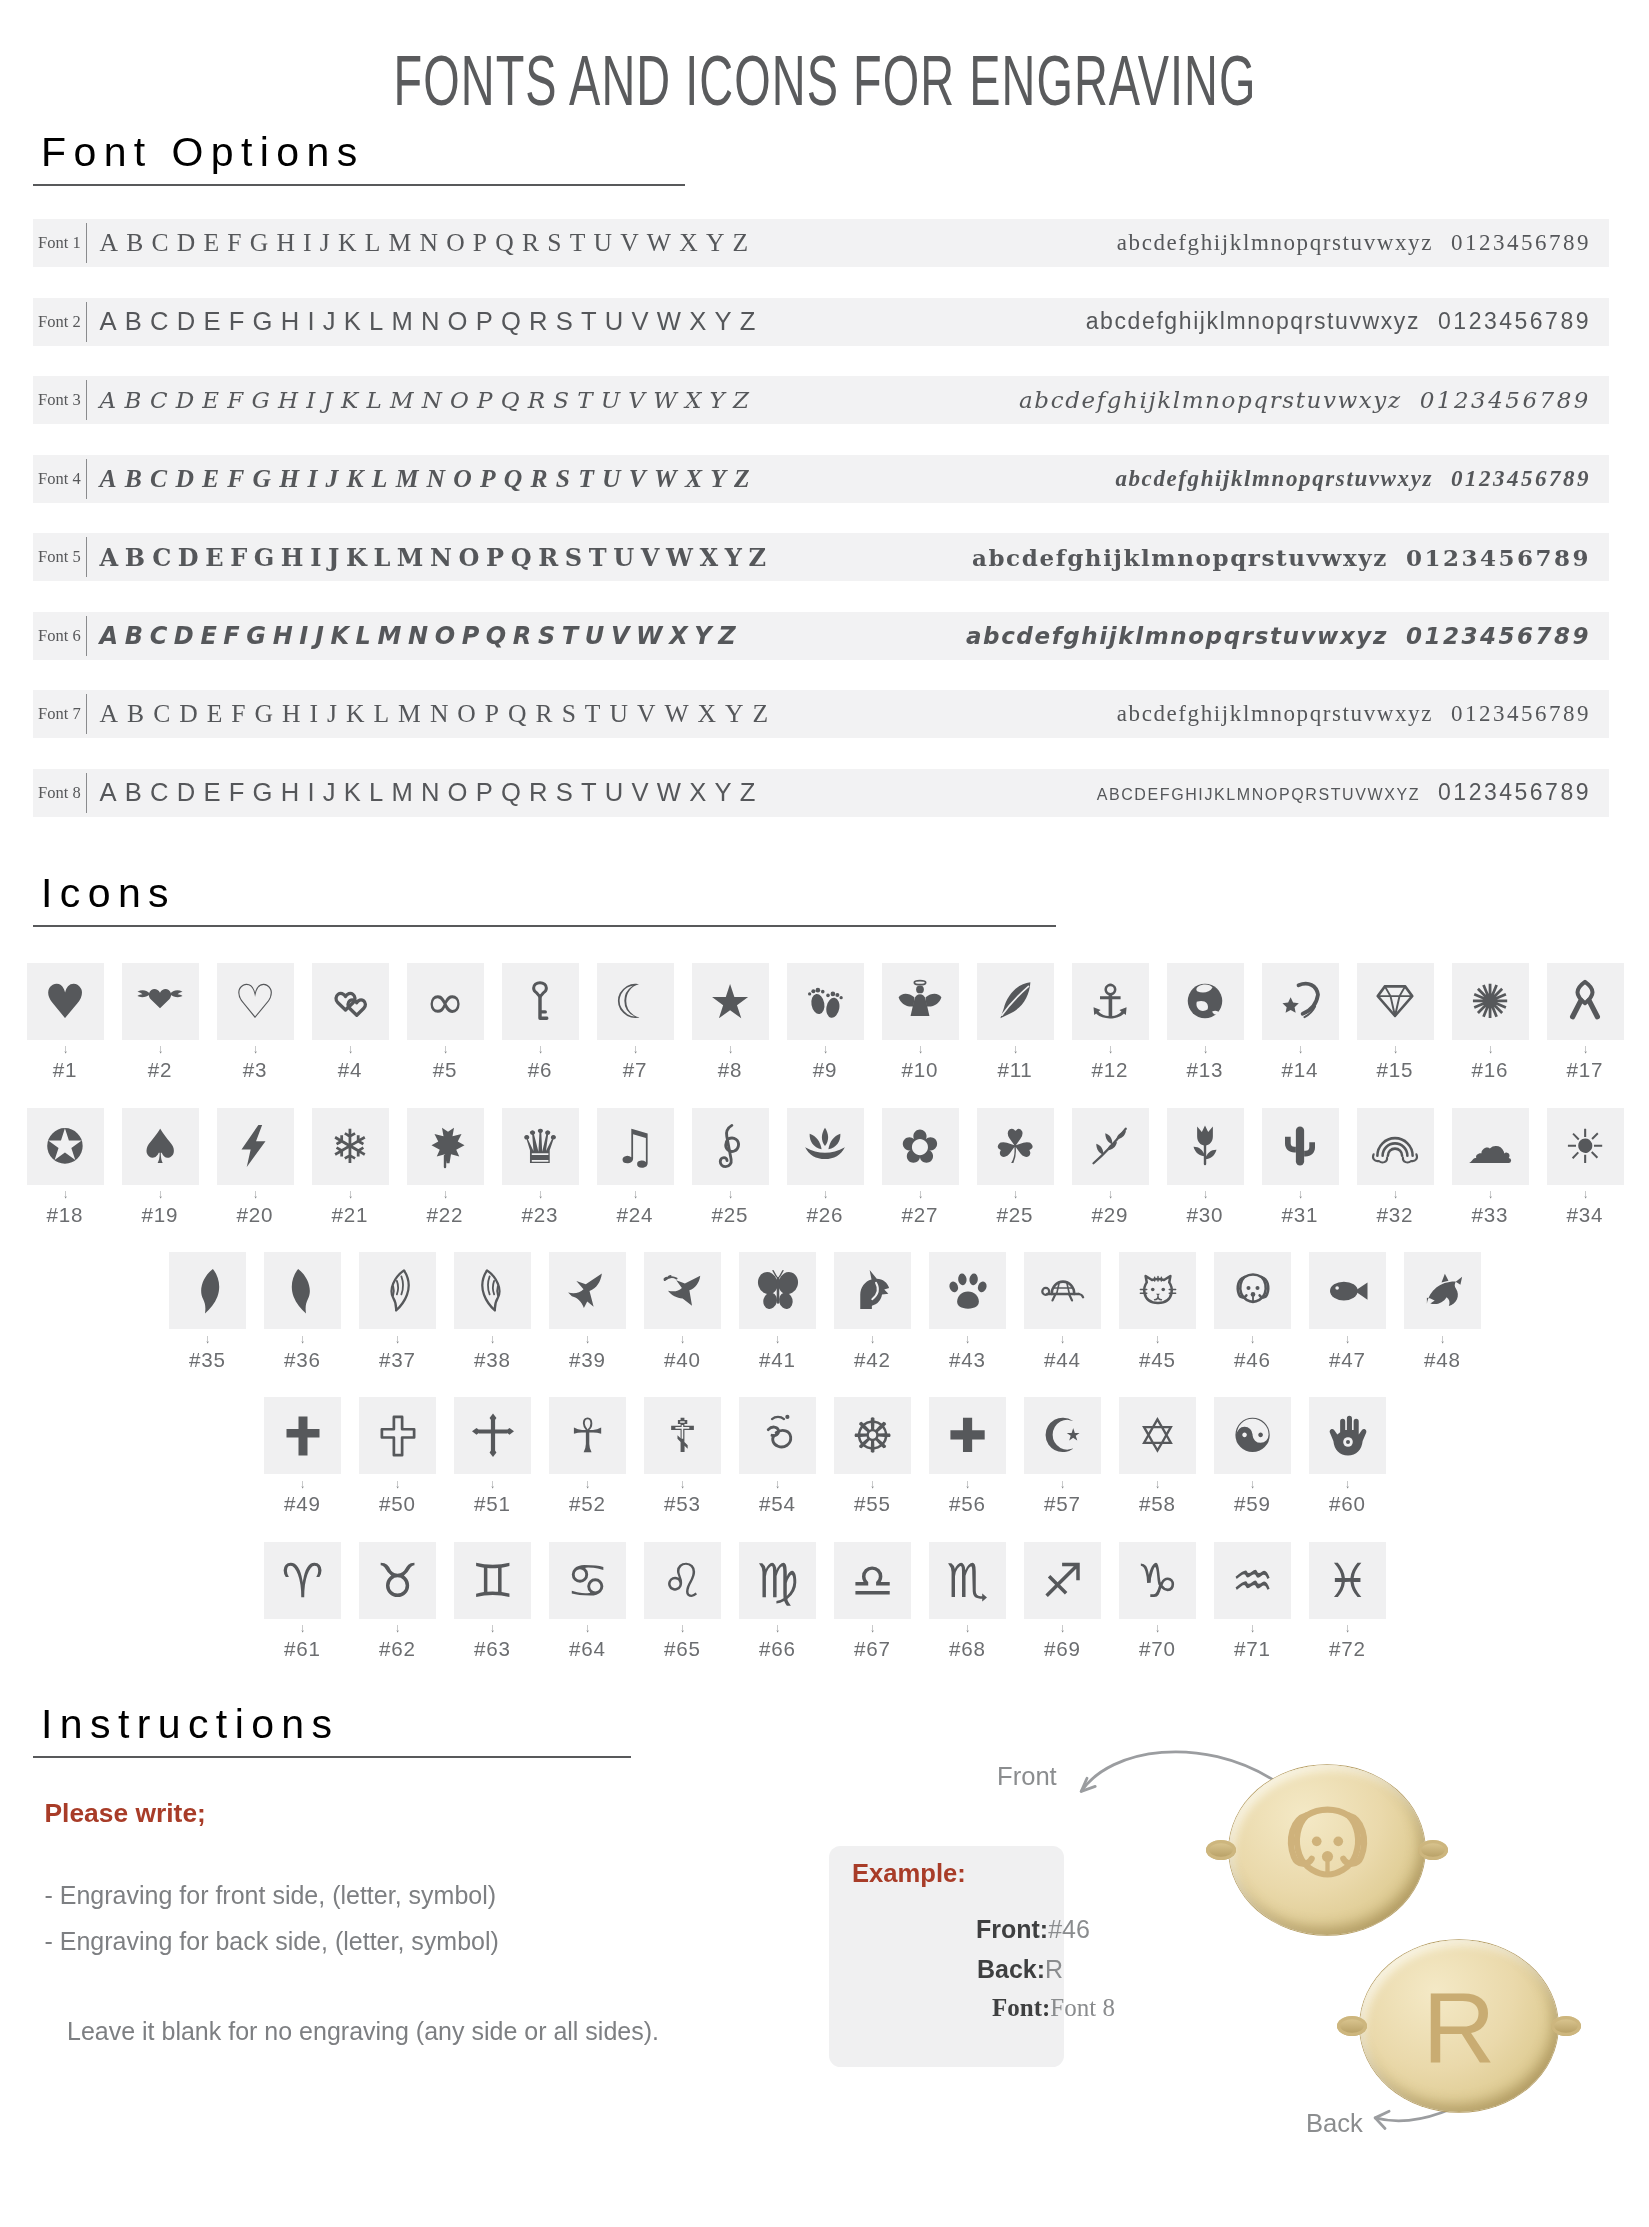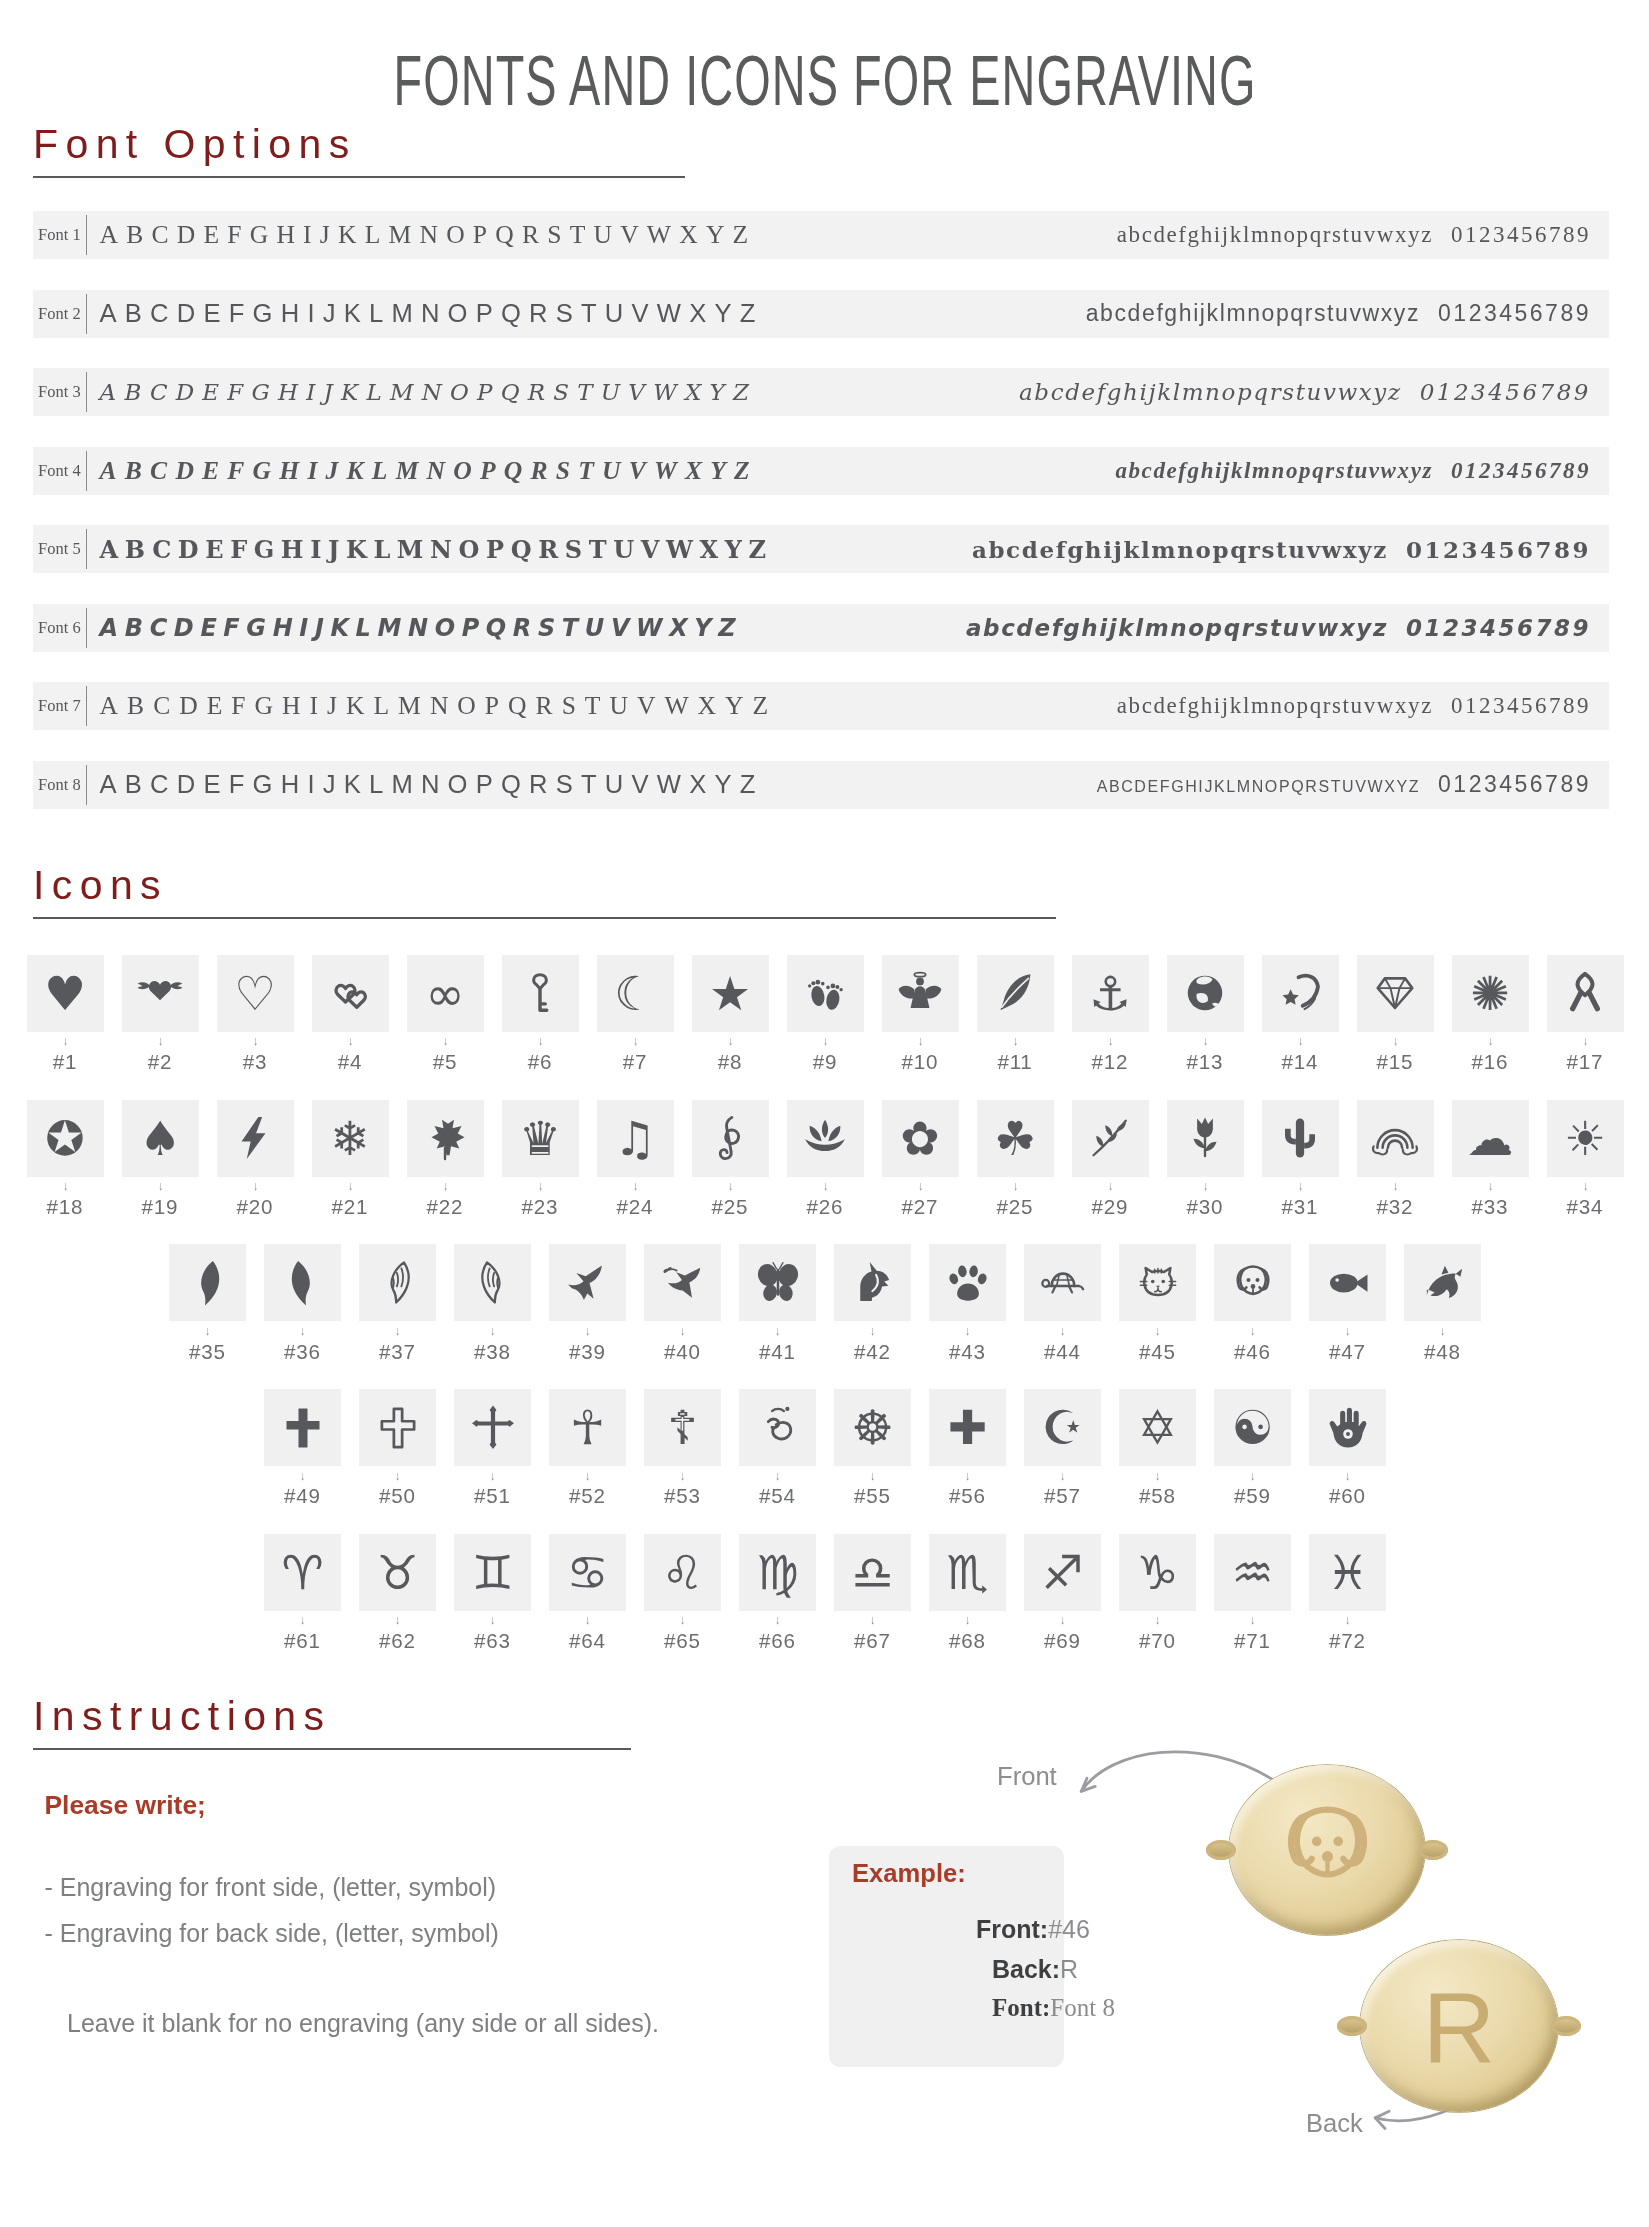--- a/index.html
+++ b/index.html
@@ -3,21 +3,21 @@
 <meta charset="utf-8">
 <style>
   html,body{margin:0;padding:0;background:#fff;}
   body{width:1650px;height:2227px;position:relative;font-family:"Liberation Sans",sans-serif;color:#58595b;overflow:hidden;}
   .page{position:relative;width:1650px;height:2227px;}
 
   
   h1{margin:0;padding-top:40px;text-align:center;font-weight:400;color:#5a5b5d;
      font-size:71px;letter-spacing:1.6px;transform:scaleX(.66);transform-origin:center;white-space:nowrap;}
   .sec{margin-left:33px;}
-  .sec-h{font-size:41px;font-weight:400;color:#7f1d1d;letter-spacing:7.4px;margin:0;white-space:nowrap;}
+  .sec-h{font-size:41px;font-weight:400;color:#000000;letter-spacing:7.4px;margin:8px;white-space:nowrap;}
   .rule{border-top:2.5px solid #58595b;margin-top:8.2px;}
 
   
   #font-rows{margin-top:33px;}
   .strip{background:#f2f2f3;height:48px;margin:0 41px 30.5px 33px;display:flex;align-items:center;}
   .flabel{font-family:"Liberation Serif",serif;font-size:16.5px;color:#57585a;min-width:51px;
           padding-left:5px;box-sizing:border-box;}
   .vline{width:0.8px;height:40px;background:#8a8b8d;margin:0 13.2px 0 1.6px;flex:none;}
   .upper{font-size:25.6px;letter-spacing:8.2px;white-space:nowrap;color:#55575a;}
   .lowgroup{margin-left:auto;padding-right:18px;white-space:nowrap;color:#55575a;}
@@ -56,21 +56,21 @@
   .b3{margin-top:54px;}
   .note{font-size:25px;color:#7d7f82;margin-top:53px;margin-left:34px;}
 
   
   .ex-box{position:absolute;left:829px;top:1846px;width:235px;height:221px;background:#f0f0f1;border-radius:11.5px;}
   .ex-head{position:absolute;left:23px;top:13.2px;font-size:25.6px;font-weight:bold;}
   .ex-row{position:absolute;white-space:nowrap;font-size:25px;}
   .ex-row .lbl{font-weight:bold;color:#3e3f40;}
   .ex-row .val{color:#8a8c8e;}
   .ex-r0{left:147px;top:69px;}
-  .ex-r1{left:163px;top:109px;}
+  .ex-r1{left:148px;top:109px;}
   .ex-r2{left:163px;top:148px;font-family:Liberation Serif, serif;}
 
   .coin{position:absolute;border-radius:50%;
         background:radial-gradient(ellipse at 38% 30%, #f4e9c6 0%, #ead9ab 45%, #decb92 72%, #c3a96c 100%);
         box-shadow:inset -5px -7.4px 13.2px rgba(105,80,25,.35), inset 4.1px 5px 10px rgba(255,255,248,.75), 0 0 0 0.8px #b59d63;}
   .coin-front{left:1229px;top:1765px;width:196px;height:170px;z-index:1;}
   .coin-back{left:1360px;top:1940px;width:198px;height:172px;z-index:2;}
   .nub{position:absolute;width:30px;height:20px;border-radius:50%;top:50%;margin-top:-10px;
        background:linear-gradient(#e0cc97,#b29a5f);box-shadow:inset 0 0 0 3.3px #cdb67e;z-index:-1;}
   .nub.l{left:-23px;}

